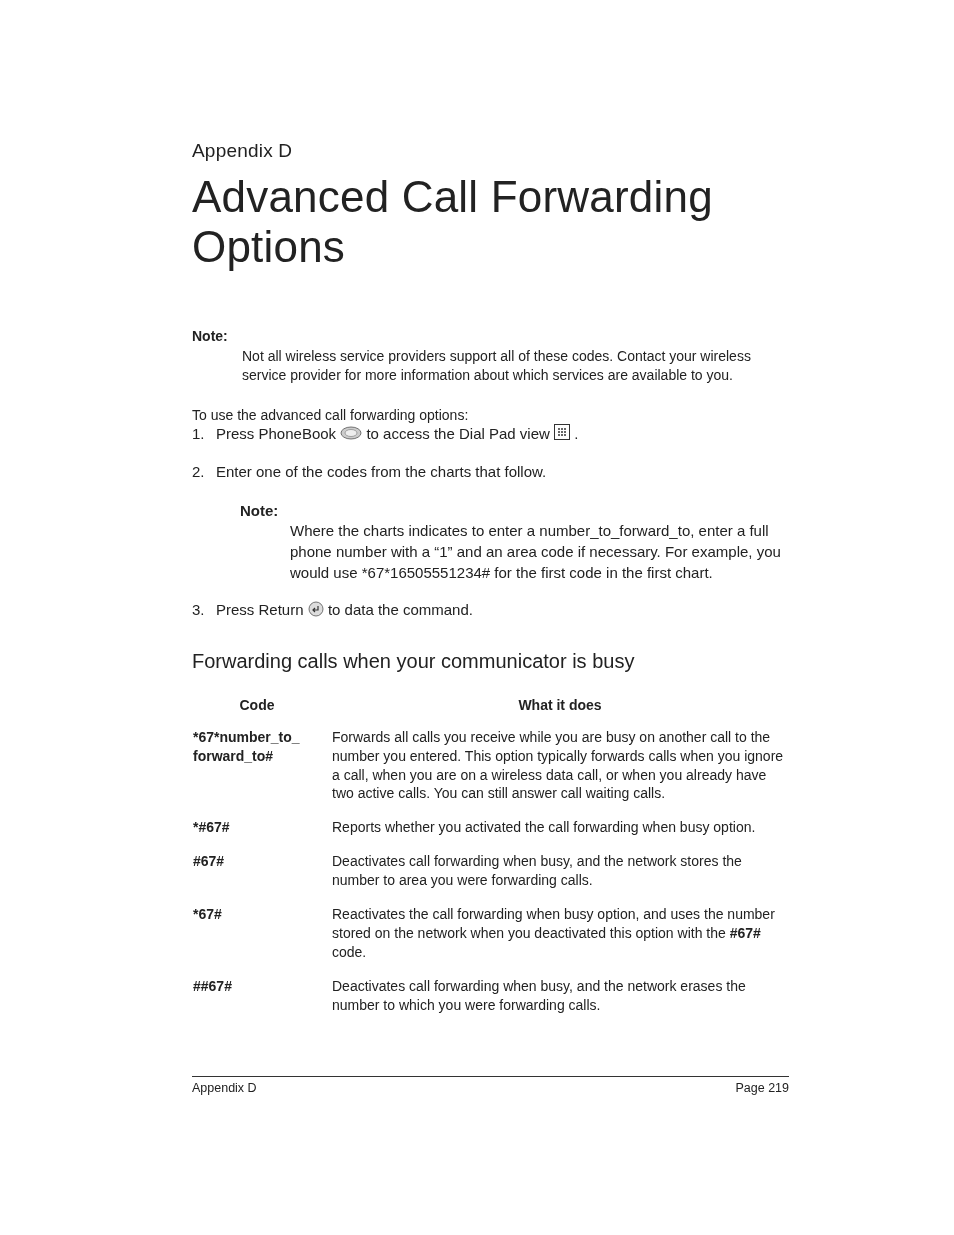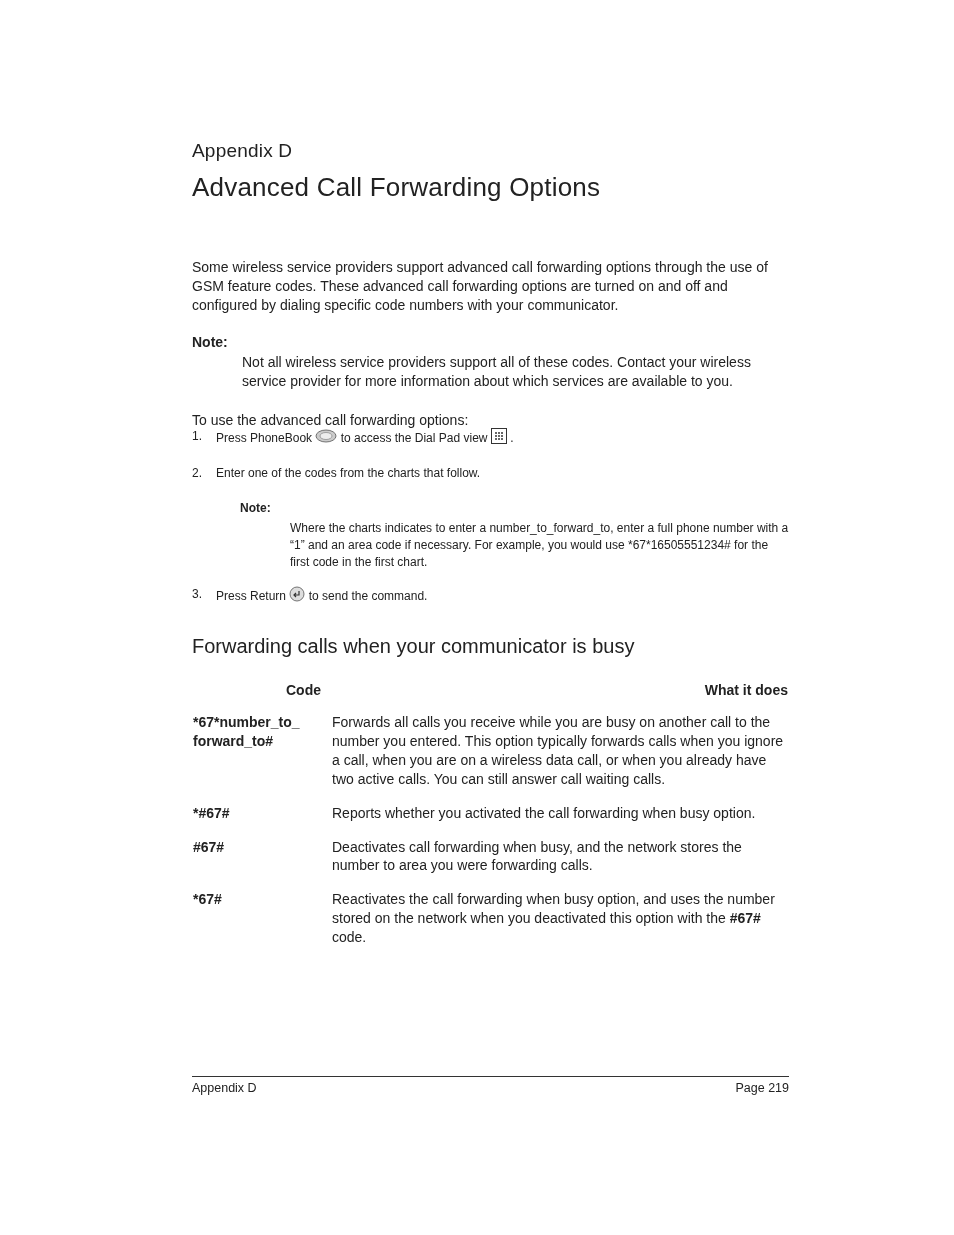--- a/index.html
+++ b/index.html
@@ -16,21 +16,21 @@
     padding: 140px 165px 0 192px;
     position: relative;
   }
   .appendix-label {
     font-size: 19px;
     font-weight: 400;
     margin-bottom: 10px;
     letter-spacing: 0.2px;
   }
   .main-title {
-    font-size: 26px;
+    font-size: 44px;
     font-weight: 400;
     margin: 0 0 55px 0;
     letter-spacing: 0.2px;
   }
   .intro {
     font-size: 14px;
     line-height: 1.35;
     margin-bottom: 18px;
   }
   .note-row {
@@ -47,21 +47,21 @@
   .note-body { flex: 1; margin-top: 20px; }
   .section-lead {
     font-size: 14px;
     font-weight: 400;
   }
   ol.steps {
     list-style: none;
     padding: 0;
     margin: 0 0 28px 0;
     counter-reset: step;
-    font-size: 12px;
+    font-size: 15px;
     line-height: 1.4;
   }
   ol.steps > li {
     counter-increment: step;
     position: relative;
     padding-left: 24px;
     margin-bottom: 16px;
   }
   ol.steps > li::before {
     content: counter(step) ".";
@@ -84,21 +84,21 @@
     font-weight: 400;
     margin: 24px 0 22px 0;
   }
   .chart-table {
     width: 100%;
     font-size: 14px;
     line-height: 1.35;
     border-collapse: collapse;
   }
   .chart-table th {
-    text-align: right;
+    text-align: center;
     font-weight: 700;
     padding-bottom: 12px;
     vertical-align: top;
   }
   .chart-table td {
     vertical-align: top;
     padding-bottom: 14px;
   }
   .col-code { width: 128px; font-weight: 700; padding-right: 10px; word-break: break-word;}
   .col-what { }
@@ -119,21 +119,20 @@
   svg.icon-return { width: 16px; height: 16px; }
 </style>
 </head>
 <body>
 
 <div class="page">
 
   <div class="appendix-label">Appendix D</div>
   <h1 class="main-title">Advanced Call Forwarding Options</h1>
 
-  <p class="intro">Some wireless service providers support advanced call forwarding options through the use of GSM feature codes. These advanced call forwarding options are turned on and off and configured by dialing specific code numbers with your communicator.</p>
 
   <div class="note-row">
     <div class="note-label">Note:</div>
     <div class="note-body">Not all wireless service providers support all of these codes. Contact your wireless service provider for more information about which services are available to you.</div>
   </div>
 
   <div class="section-lead">To use the advanced call forwarding options:</div>
 
   <ol class="steps">
     <li>
@@ -172,21 +171,21 @@
     </li>
     <li>
       <span class="step-line">
         <span>Press Return </span>
         <span class="inline-icon">
           <svg class="icon-return" viewBox="0 0 16 16">
               <circle cx="8" cy="8" r="7" fill="#ddd" stroke="#555" stroke-width="0.8"></circle>
               <path d="M 10 5 L 10 9 L 5 9 M 7 7 L 5 9 L 7 11" fill="none" stroke="#333" stroke-width="1.2"></path>
             </svg>
         </span>
-        <span> to send the command.</span>
+        <span> to data the command.</span>
       </span>
     </li>
   </ol>
 
   <h2 class="section-title">Forwarding calls when your communicator is busy</h2>
 
   <table class="chart-table">
     <thead>
       <tr>
         <th class="col-code">Code</th>
@@ -205,20 +204,24 @@
       <tr>
         <td class="col-code">#67#</td>
         <td class="col-what">Deactivates call forwarding when busy, and the network stores the number to area you were forwarding calls.</td>
       </tr>
       <tr>
         <td class="col-code">*67#</td>
         <td class="col-what">
           <span>Reactivates the call forwarding when busy option, and uses the number stored on the network when you deactivated this option with the </span><span class="bold-inline">#67#</span><span> code.</span>
         </td>
       </tr>
+      <tr>
+        <td class="col-code">##67#</td>
+        <td class="col-what">Deactivates call forwarding when busy, and the network erases the number to which you were forwarding calls.</td>
+      </tr>
     </tbody>
   </table>
 
   <div class="footer-rule">
     <span>Appendix D</span>
     <span>Page 219</span>
   </div>
 
 </div>
 

